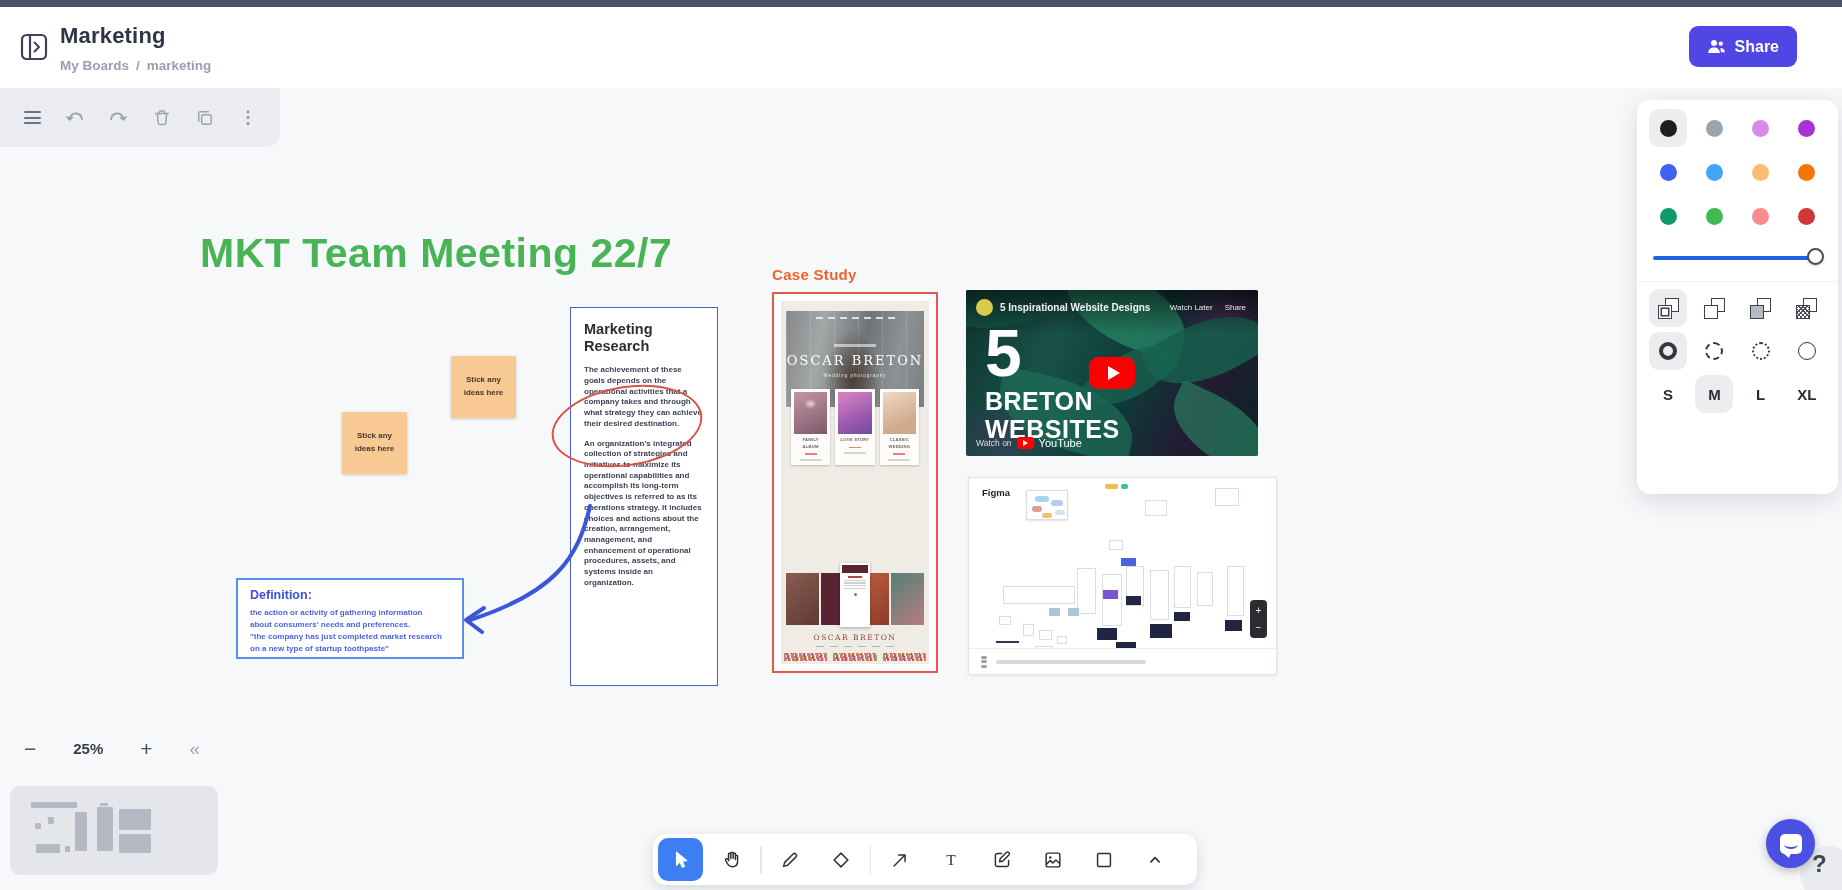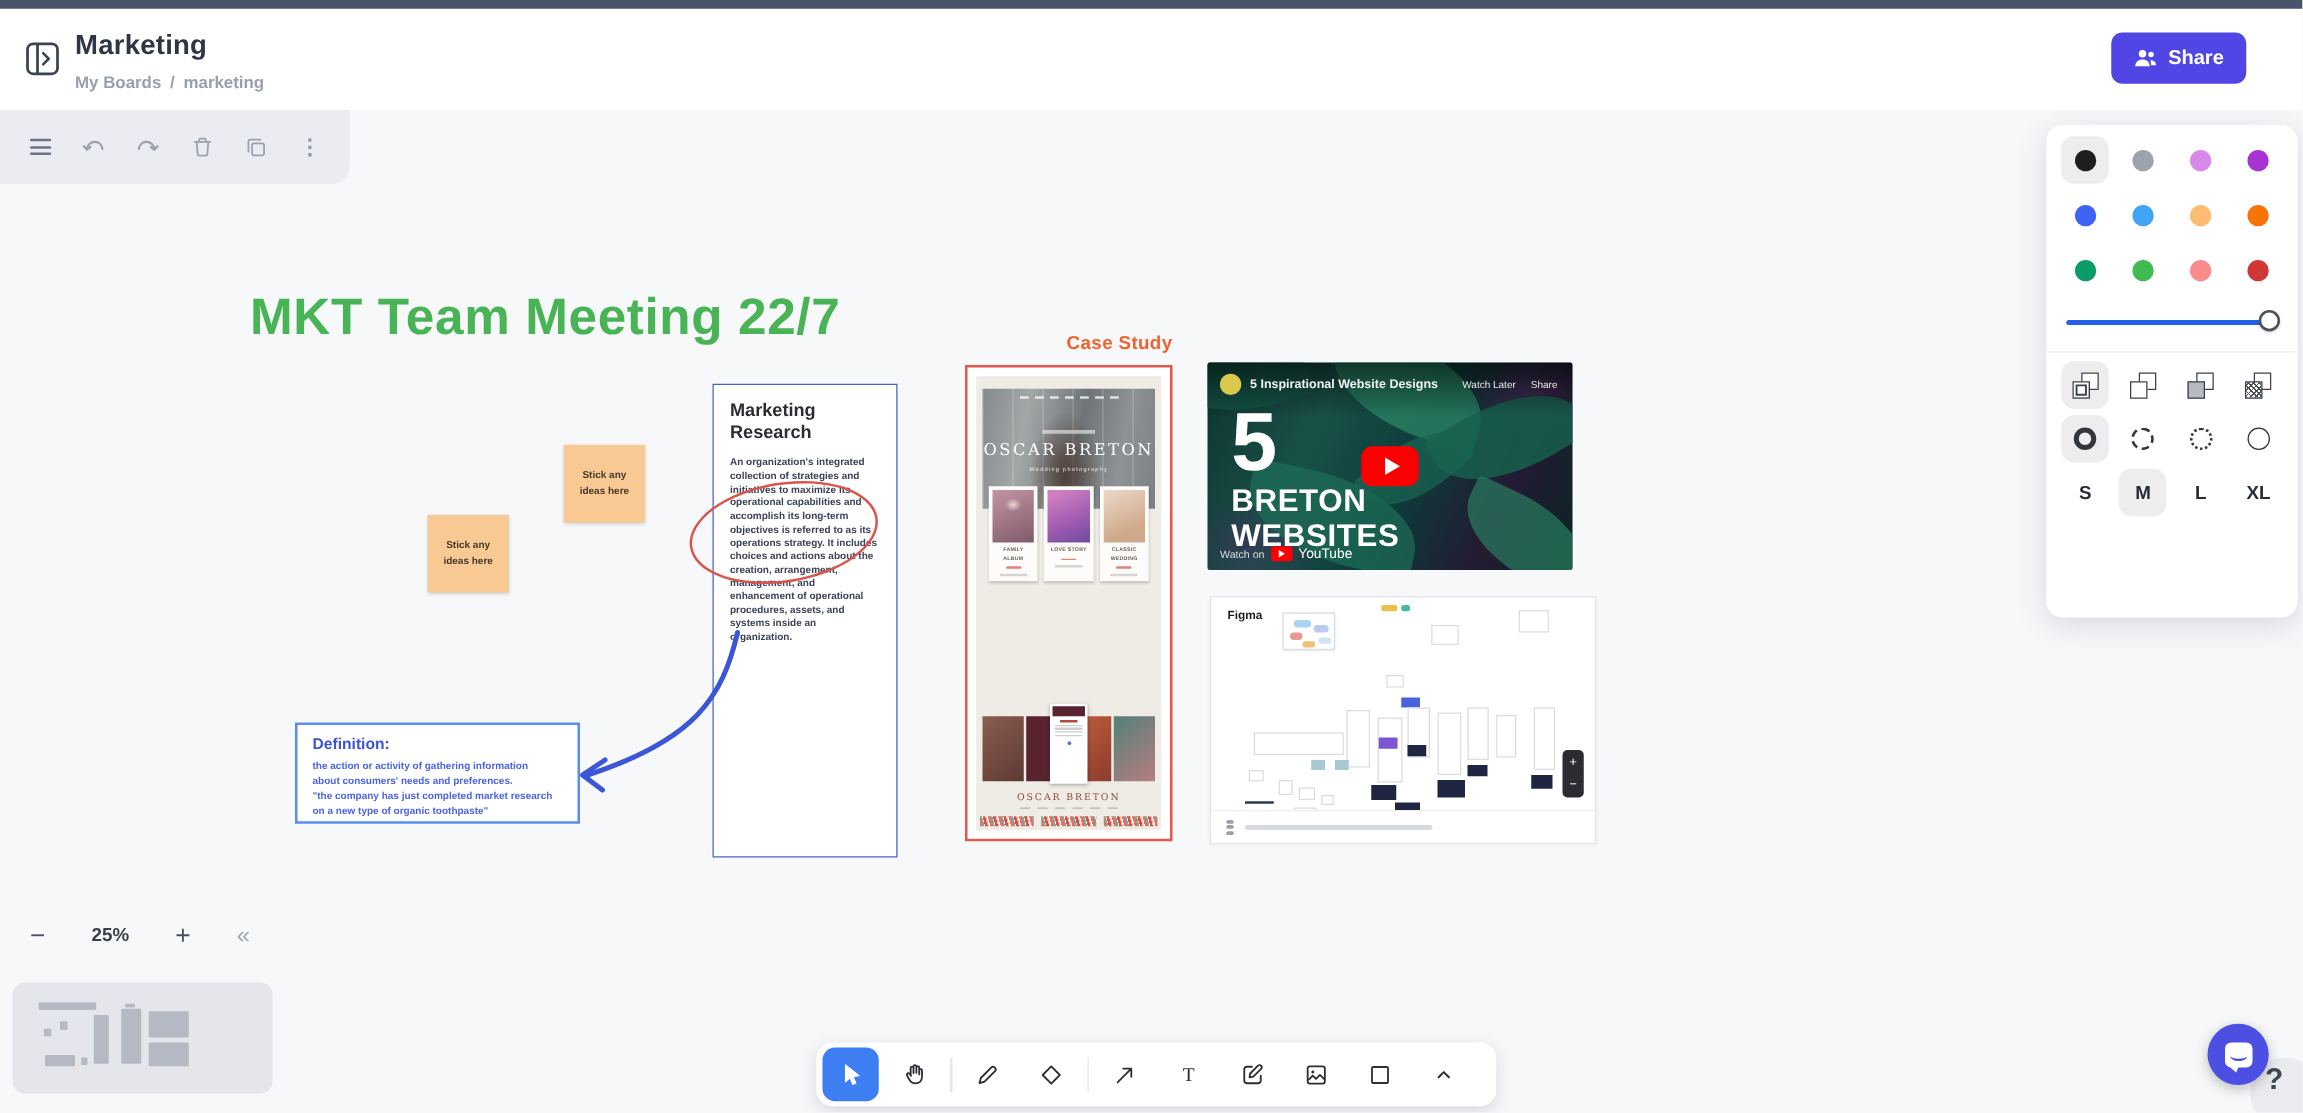--- a/index.html
+++ b/index.html
@@ -23,21 +23,21 @@
   .sticky.a{left:451px;top:356px}
   .sticky.b{left:342px;top:412px}
   .research-box{position:absolute;left:570px;top:307px;width:148px;height:379px;background:#fff;border:1.6px solid #4a5fd0;padding:13px;z-index:5}
   .research-box h3{font-size:14.5px;font-weight:800;color:#2c2c34;line-height:1.18;margin-bottom:10px}
   .research-box p{font-size:8px;font-weight:700;color:#3d4357;line-height:1.34;margin-bottom:9px}
   .red-ellipse{position:absolute;left:551px;top:386px;width:152px;height:80px;border:2.4px solid #d9544a;border-radius:50%;transform:rotate(-9deg);z-index:6}
   .arrow-svg{position:absolute;left:452px;top:496px;z-index:6}
   .definition-box{position:absolute;left:236px;top:578px;width:228px;height:81px;background:#fff;border:2px solid #5b8cf0;padding:8px 12px}
   .definition-box h3{font-size:12.5px;font-weight:800;color:#3d52d4;margin-bottom:5px}
   .def-line{font-size:8px;font-weight:700;color:#4c64e2;line-height:1.5}
-  .case-label{position:absolute;left:772px;top:266px;width:166px;text-align:right;font-size:15px;font-weight:800;color:#f2612d;letter-spacing:.3px}
+  .case-label{position:absolute;left:772px;top:266px;width:166px;text-align:left;font-size:15px;font-weight:800;color:#f2612d;letter-spacing:.3px}
   
   .case-frame{position:absolute;left:772px;top:292px;width:166px;height:381px;border:2px solid #e4574e;background:#fff;padding:7px;z-index:4}
   .site{width:100%;height:100%;background:#efece6;position:relative;overflow:hidden}
   .hero{position:absolute;left:5px;right:5px;top:10px;height:96px;background:
     radial-gradient(40px 72px at 48% 72%, rgba(74,57,49,.92), rgba(74,57,49,0) 70%),
     repeating-linear-gradient(90deg, rgba(255,255,255,.14) 0 1.5px, transparent 1.5px 24px),
     linear-gradient(100deg,#86898c,#a3a7a8 25%,#6e7478 55%,#8f9294 78%,#7a8083)}
   .hero-nav{position:absolute;left:0;right:0;top:6px;display:flex;gap:5px;justify-content:center}
   .hero-nav i{width:7px;height:1.5px;background:rgba(255,255,255,.75)}
   .hero-kicker{position:absolute;left:50%;top:33px;transform:translateX(-50%);width:42px;height:2.5px;background:rgba(255,255,255,.55)}
@@ -157,36 +157,37 @@
 
 <div>
 
   <div class="board-heading">MKT Team Meeting 22/7</div>
 
   <div class="sticky a">Stick any ideas here</div>
   <div class="sticky b">Stick any ideas here</div>
 
   <div class="research-box">
     <h3>Marketing Research</h3>
+    <p>The achievement of these goals depends on the operational activities that a company takes and through what strategy they can achieve their desired destination.</p>
     <p>An organization's integrated collection of strategies and initiatives to maximize its operational capabilities and accomplish its long-term objectives is referred to as its operations strategy. It includes choices and actions about the creation, arrangement, management, and enhancement of operational procedures, assets, and systems inside an organization.</p>
   </div>
 
   <div class="red-ellipse"></div>
 
   <svg class="arrow-svg" width="150" height="150" viewBox="0 0 150 150">
     <path d="M138 10 C126 62 104 96 18 124" stroke="#3b57d8" stroke-width="4" fill="none" stroke-linecap="round"></path>
     <path d="M32 112 L14 124 L30 136" stroke="#3b57d8" stroke-width="4" fill="none" stroke-linecap="round" stroke-linejoin="round"></path>
   </svg>
 
   <div class="definition-box">
     <h3>Definition:</h3>
     <div class="def-line">the action or activity of gathering information</div>
     <div class="def-line">about consumers' needs and preferences.</div>
     <div class="def-line">"the company has just completed market research</div>
-    <div class="def-line">on a new type of organic toothpaste"</div>
+    <div class="def-line">on a new type of startup toothpaste"</div>
   </div>
 
   <div class="case-label">Case Study</div>
 
   <div class="case-frame">
     <div class="site">
       <div class="hero">
         <div class="hero-nav">
             <i></i>
             <i></i>

